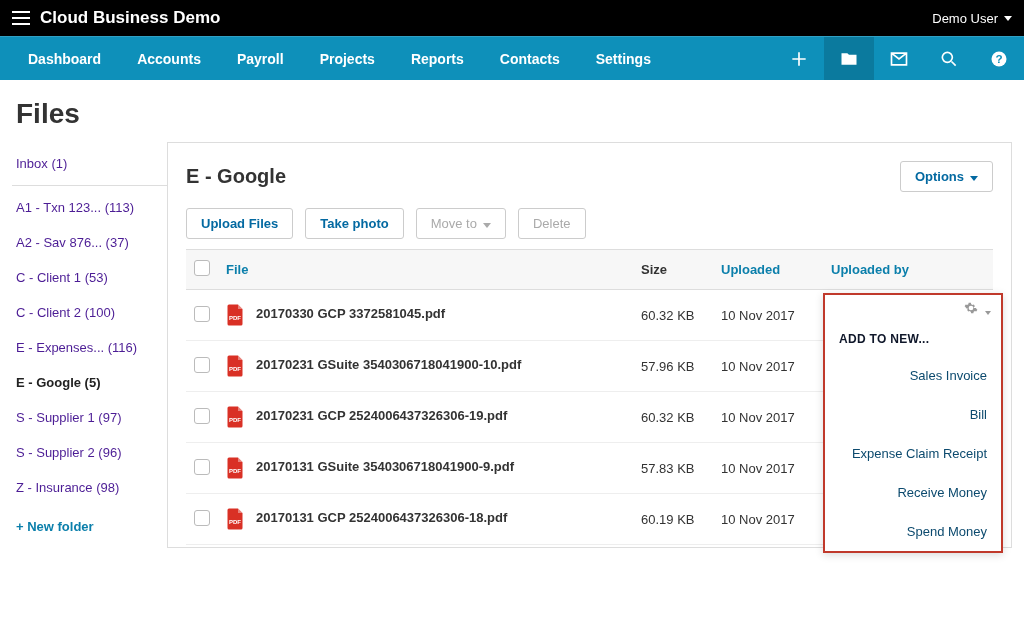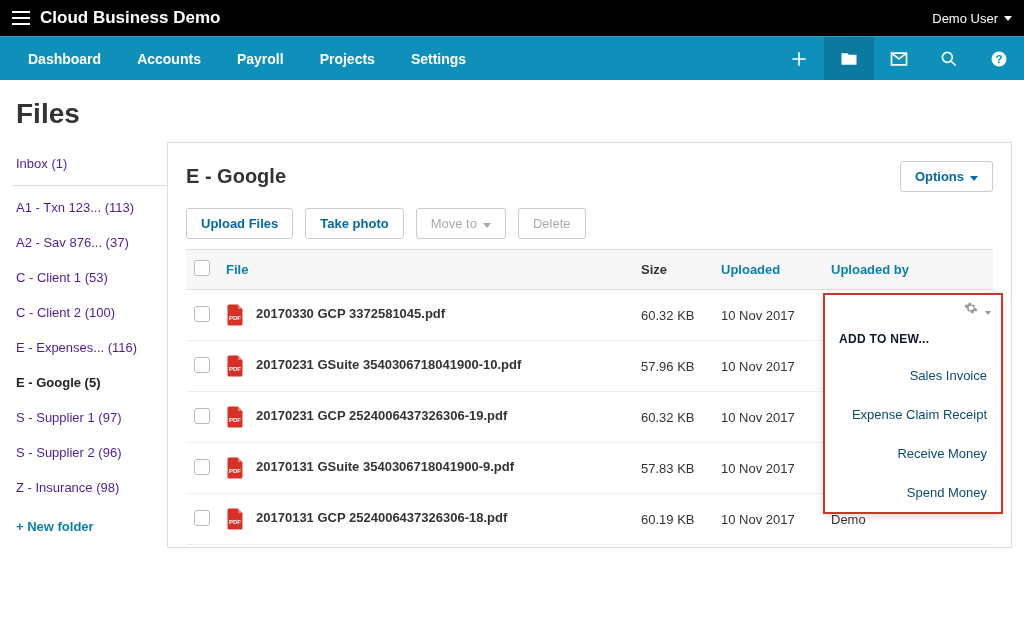--- a/index.html
+++ b/index.html
@@ -79,20 +79,22 @@
     <span>Demo User</span>
     <span class="caret"></span>
   </div>
 </div>
 
 <div class="navbar">
   <div class="navitem">Dashboard</div>
   <div class="navitem">Accounts</div>
   <div class="navitem">Payroll</div>
   <div class="navitem">Projects</div>
+  <div class="navitem">Reports</div>
+  <div class="navitem">Contacts</div>
   <div class="navitem">Settings</div>
   <div class="navspacer"></div>
   <div class="iconbtn">
       <svg viewBox="0 0 24 24">
         <path d="M11 4h2v7h7v2h-7v7h-2v-7H4v-2h7z"></path>
       </svg>
     </div>
   <div class="iconbtn active">
       <svg viewBox="0 0 24 24">
         <path d="M3 5h7l2 2h9v12H3z"></path>
@@ -230,20 +232,21 @@
         <span class="gear">
           <svg width="14" height="14" viewBox="0 0 24 24" fill="#999">
               <path d="M12 8a4 4 0 100 8 4 4 0 000-8zm9 4a7 7 0 01-.1 1.2l2.1 1.6-2 3.4-2.5-1a7 7 0 01-2 1.2l-.4 2.6h-4l-.4-2.6a7 7 0 01-2-1.2l-2.5 1-2-3.4 2.1-1.6A7 7 0 013 12a7 7 0 01.1-1.2L1 9.2l2-3.4 2.5 1a7 7 0 012-1.2L7.9 3h4l.4 2.6a7 7 0 012 1.2l2.5-1 2 3.4-2.1 1.6c.1.4.1.8.1 1.2z"></path>
             </svg>
           <span class="caret"></span>
         </span>
       </div>
       <div class="scroll">
         <div class="hdr">ADD TO NEW...</div>
         <div class="opt">Sales Invoice</div>
+        <div class="opt">Bill</div>
         <div class="opt">Expense Claim Receipt</div>
         <div class="opt">Receive Money</div>
         <div class="opt">Spend Money</div>
       </div>
     </div>
 
   </div>
 </div>
 
 </body></html>

